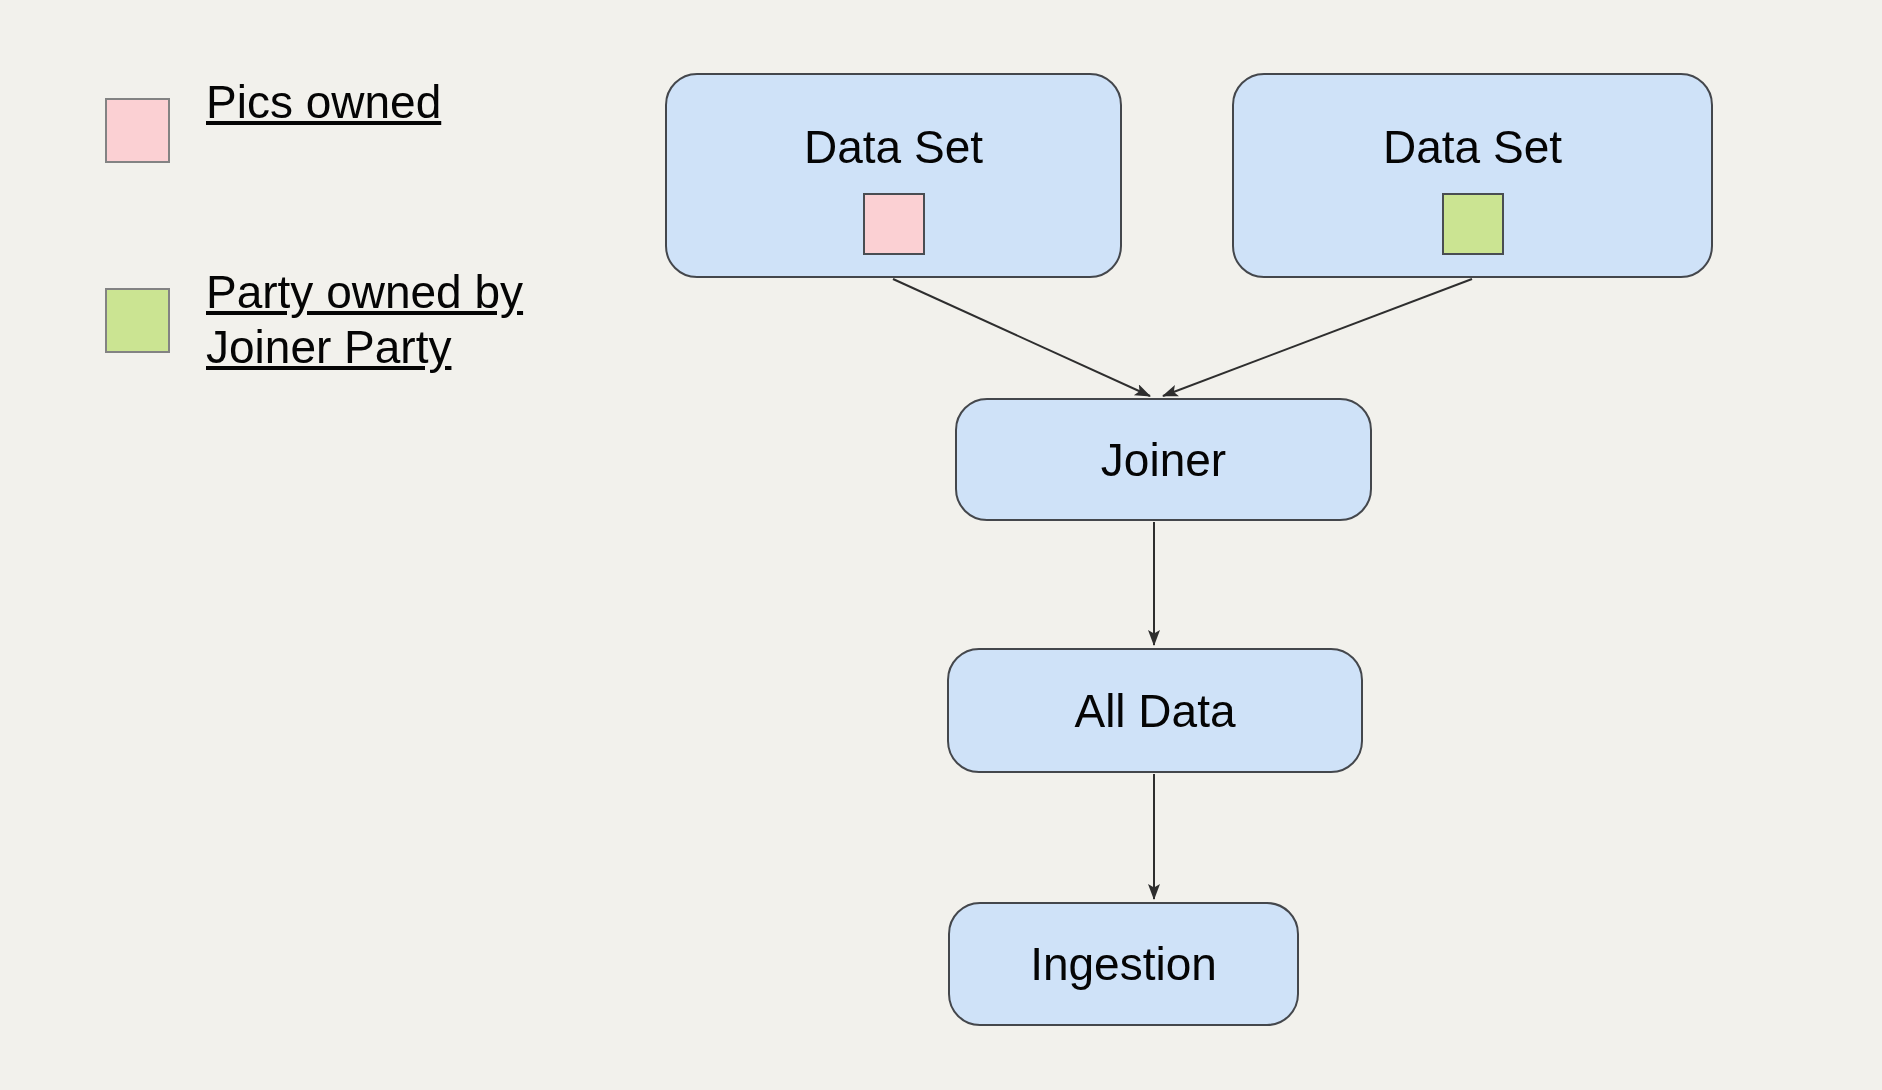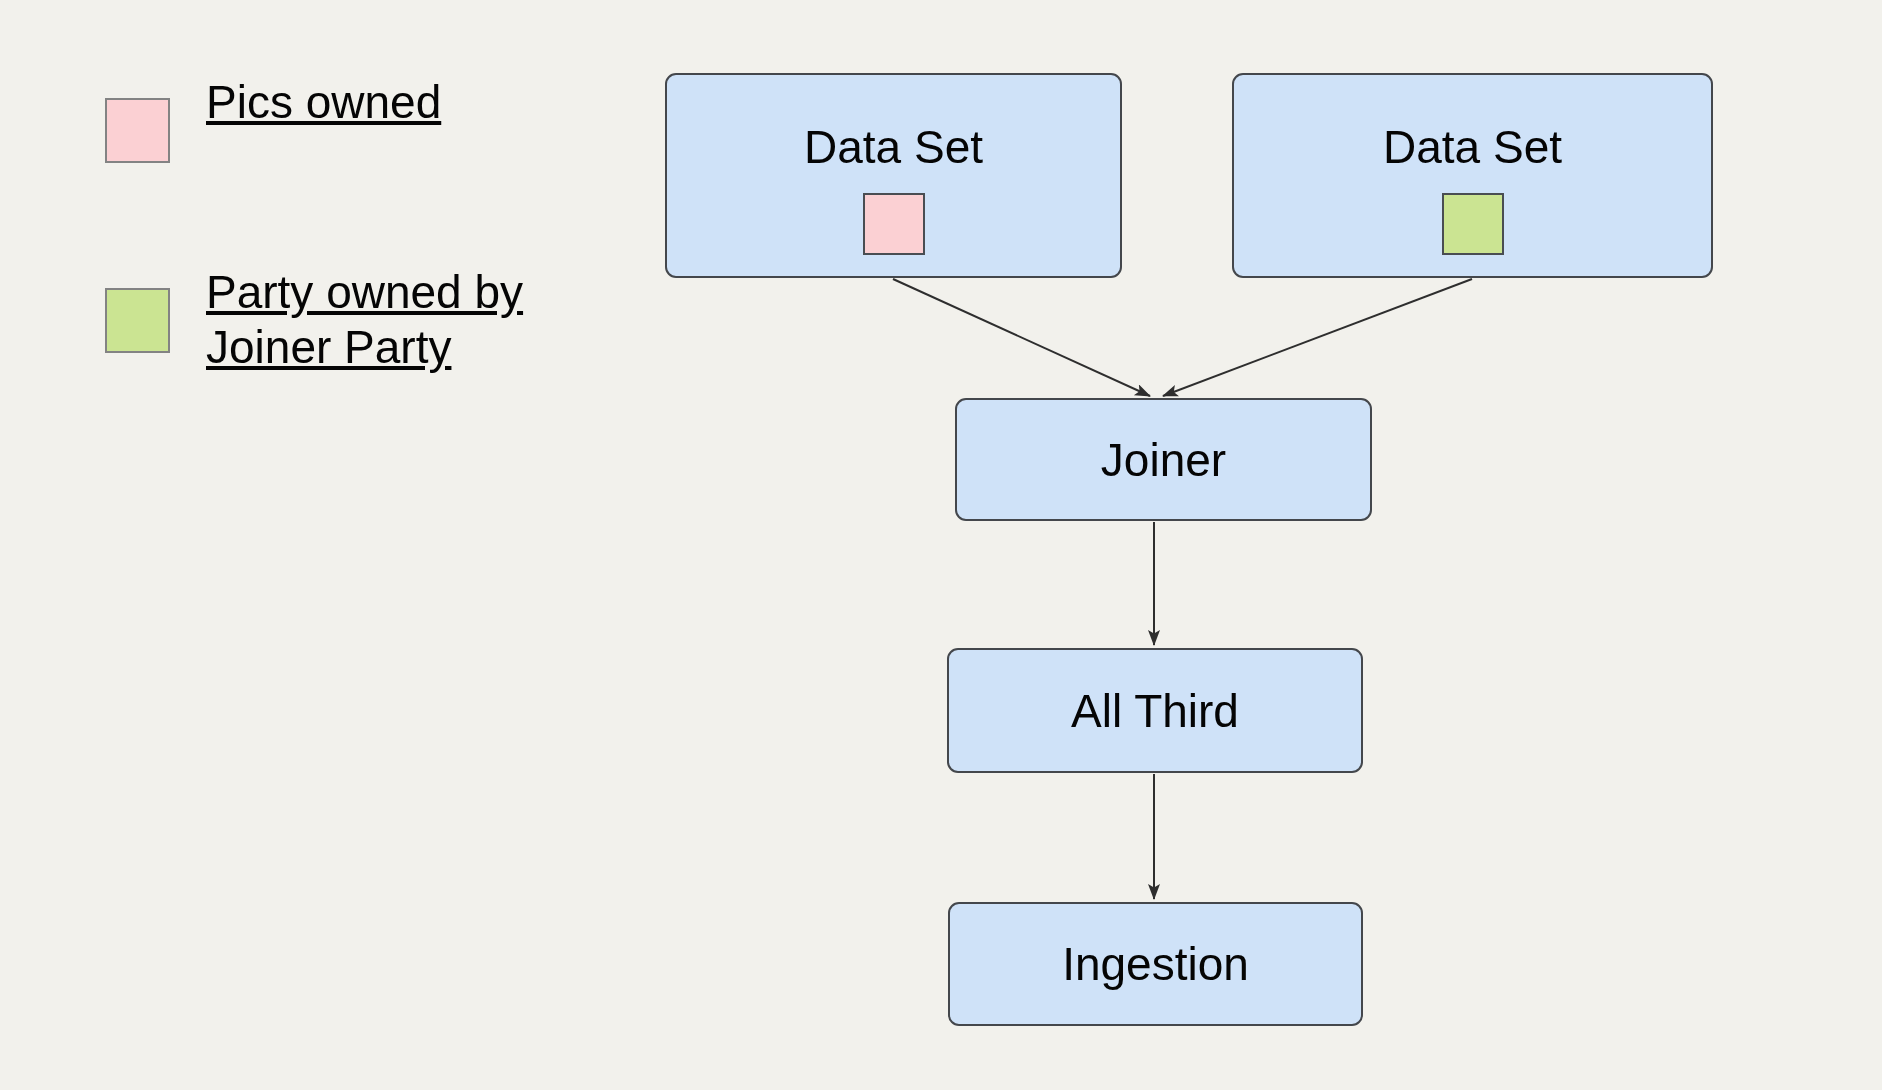--- a/index.html
+++ b/index.html
@@ -31,21 +31,21 @@
     line-height: 55px;
     white-space: pre-line;
     text-decoration: underline;
   }
 
   
   .node {
     position: absolute;
     background: #cfe2f8;
     border: 2px solid #44474c;
-    border-radius: 11px;
+    border-radius: 32px;
     box-sizing: border-box;
     display: flex;
     flex-direction: column;
     align-items: center;
     justify-content: center;
   }
   .node .node-label {
     font-size: 46px;
     line-height: 52px;
     text-align: center;
@@ -102,18 +102,18 @@
 <div class="node has-swatch" style="left:1232px; top:73px; width:481px; height:205px;">
   <div class="node-label">Data Set</div>
   <div class="node-swatch" style="background-color: rgb(203, 228, 146);"></div>
 </div>
 
 <div class="node" style="left:946px; top:398px; width:417px; height:123px;margin-left:9px;">
   <div class="node-label">Joiner</div>
 </div>
 
 <div class="node" style="left:947px; top:648px; width:416px; height:125px;">
-  <div class="node-label">All Third</div>
+  <div class="node-label">All Data</div>
 </div>
 
-<div class="node" style="left:948px; top:902px; width:415px; height:124px;">
+<div class="node" style="left:948px; top:902px; width:351px; height:124px;">
   <div class="node-label">Ingestion</div>
 </div>
 
 </body></html>

